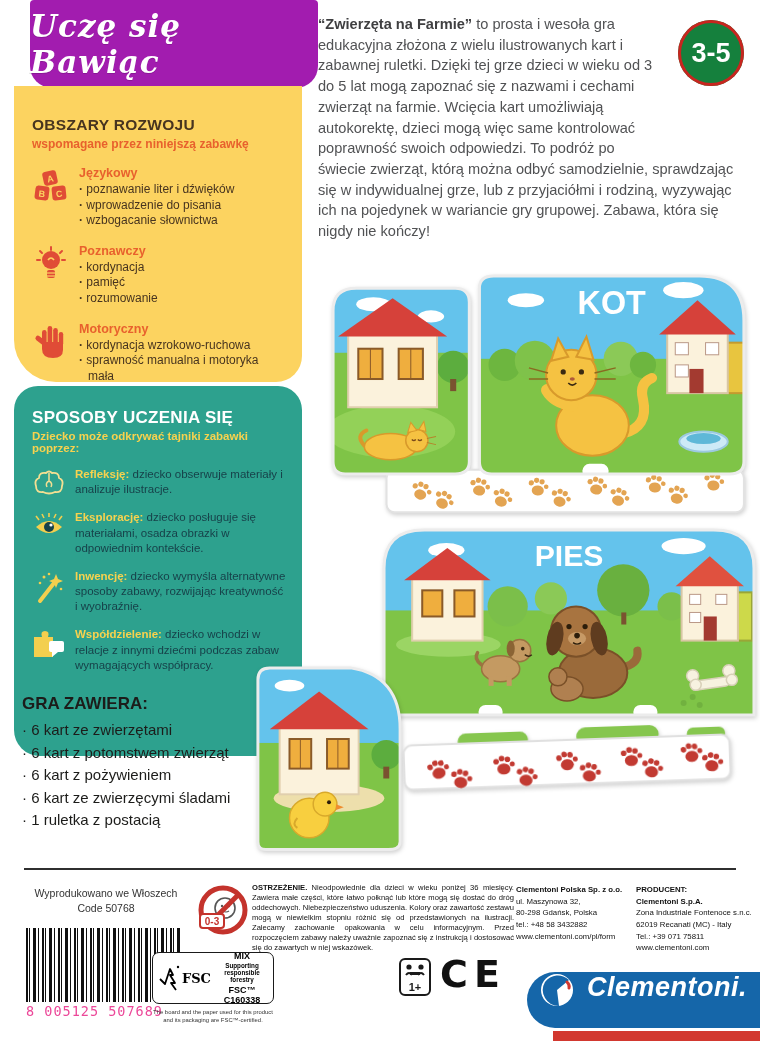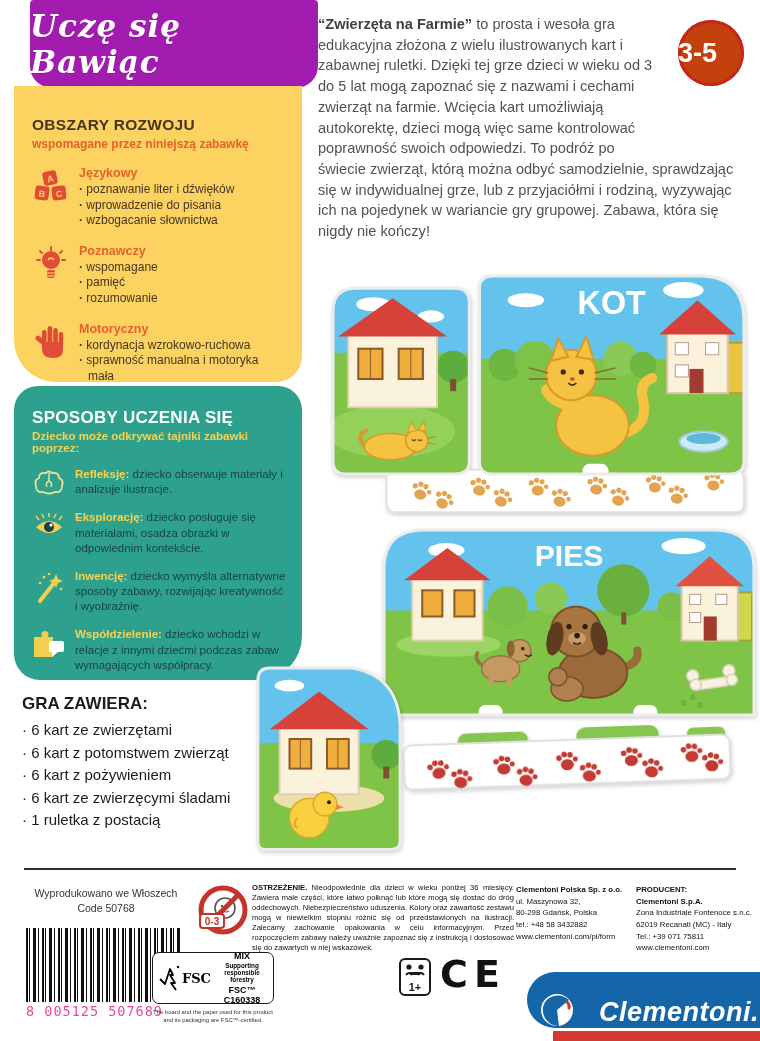--- a/index.html
+++ b/index.html
@@ -15,42 +15,42 @@
   .dev-panel{position:absolute;left:14px;top:86px;width:288px;height:296px;background:#fcd360;
              border-radius:0 0 26px 42px;box-sizing:border-box;padding:30px 16px 0 18px;}
   .dev-title{font-size:15.5px;font-weight:bold;color:#47341f;letter-spacing:.3px;}
   .dev-sub{font-size:12px;font-weight:bold;color:#e8612d;margin-top:3px;}
   .dev-section{display:flex;gap:9px;margin-top:15px;}
   .dev-icon{flex:0 0 38px;display:flex;justify-content:center;align-items:flex-start;padding-top:2px;}
   .dev-sec-title{font-size:12.5px;font-weight:bold;color:#e8612d;margin-bottom:2px;}
   .dev-item{font-size:12px;color:#47341f;line-height:1.3;padding-left:9px;text-indent:-9px;}
   .dev-item::before{content:"· ";font-weight:bold;}
 
-  .learn-panel{position:absolute;left:14px;top:386px;width:288px;height:294px;background:#2da18e;
+  .learn-panel{position:absolute;left:14px;top:386px;width:288px;height:370px;background:#2da18e;
                border-radius:24px 24px 44px 26px;box-sizing:border-box;padding:22px 14px 0 18px;}
   .learn-title{font-size:17px;font-weight:bold;color:#fff;letter-spacing:.3px;}
   .learn-sub{font-size:11.5px;font-weight:bold;color:#f8d24e;margin-top:2px;}
   .learn-section{display:flex;gap:9px;margin-top:13px;}
   .learn-icon{flex:0 0 34px;display:flex;justify-content:center;align-items:flex-start;padding-top:2px;}
   .learn-text{font-size:11.5px;color:#17424a;line-height:1.32;}
   .learn-label{font-weight:bold;color:#f8d24e;}
 
   .contents-block{position:absolute;left:22px;top:694px;width:250px;}
   .contents-title{font-size:17px;font-weight:bold;color:#1c1c1a;margin-bottom:5px;}
   .contents-item{font-size:15px;color:#1c1c1a;line-height:1.5;padding-left:10px;text-indent:-10px;}
   .contents-item::before{content:"· ";}
 
   
   .description{position:absolute;left:318px;top:14px;width:422px;font-size:14.6px;line-height:1.42;
                color:#515254;}
   .badge-spacer{float:right;width:80px;height:140px;}
   .desc-bold{font-weight:bold;color:#3f3f41;}
   .age-badge{position:absolute;left:678px;top:20px;width:66px;height:66px;border-radius:50%;
-             background:#c2410c;color:#fff;font-size:27px;font-weight:bold;display:flex;
-             align-items:center;box-shadow:inset 0 0 0 3px #c8251f;}
+             background:#15803d;color:#fff;font-size:27px;font-weight:bold;display:flex;
+             align-items:center;justify-content:center;box-shadow:inset 0 0 0 3px #c8251f;}
 
   .scene{position:absolute;filter:drop-shadow(1px 2px 2px rgba(0,0,0,.18));}
   .scene-kot{left:328px;top:272px;width:424px;}
   .scene-pies{left:382px;top:526px;width:374px;}
   .scene-chick{left:250px;top:660px;width:158px;}
   .scene-strip{left:398px;top:720px;width:338px;transform:rotate(-2deg);}
 
   .card-title{font-family:"Liberation Sans",sans-serif;font-weight:bold;fill:#fff;}
 
   
@@ -82,21 +82,21 @@
 
   .players-box{position:absolute;left:398px;top:957px;}
   .ce-mark{position:absolute;left:440px;top:952px;font-size:38px;font-weight:bold;color:#111;
            letter-spacing:6px;font-family:"DejaVu Sans",sans-serif;}
 
   .distributor{position:absolute;left:516px;top:884px;width:116px;font-size:7.8px;line-height:1.5;color:#111;}
   .producer{position:absolute;left:636px;top:884px;width:122px;font-size:7.8px;line-height:1.5;color:#111;}
   .addr-bold{font-weight:bold;}
 
   .clem-logo{position:absolute;left:527px;top:972px;width:233px;height:56px;background:#1566a9;
-             border-radius:28px 0 0 28px;display:flex;align-items:flex-end;gap:24px;
+             border-radius:28px 0 0 28px;display:flex;align-items:flex-start;gap:12px;
              box-sizing:border-box;padding-left:12px;}
   .clem-text{color:#fff;font-weight:bold;font-style:italic;font-size:27px;letter-spacing:.5px;}
   .red-strip{position:absolute;left:553px;top:1031px;width:207px;height:10px;background:#d2382f;}
 </style>
 </head>
 <body>
 
 <div class="page">
 
   <div class="logo-card">
@@ -140,21 +140,21 @@
           </g>
           <circle cx="16" cy="14" r="9" fill="#e04c36"></circle>
           <path d="M13,14 q3,-4 6,0" stroke="#fcd360" stroke-width="1.6" fill="none"></path>
           <rect x="12" y="24" width="8" height="8" rx="2" fill="#e04c36"></rect>
           <line x1="12" y1="27" x2="20" y2="27" stroke="#fcd360" stroke-width="1.2"></line>
           <line x1="12" y1="30" x2="20" y2="30" stroke="#fcd360" stroke-width="1.2"></line>
         </svg>
       </div>
       <div class="dev-text">
         <div class="dev-sec-title">Poznawczy</div>
-        <div class="dev-item">wspomagane</div>
+        <div class="dev-item">kordynacja</div>
         <div class="dev-item">pamięć</div>
         <div class="dev-item">rozumowanie</div>
       </div>
     </div>
 
     <div class="dev-section">
       <div class="dev-icon">
         <svg width="34" height="36" viewBox="0 0 34 36">
           <g fill="#e04c36">
             <rect x="8" y="6" width="4.6" height="16" rx="2.3"></rect>

